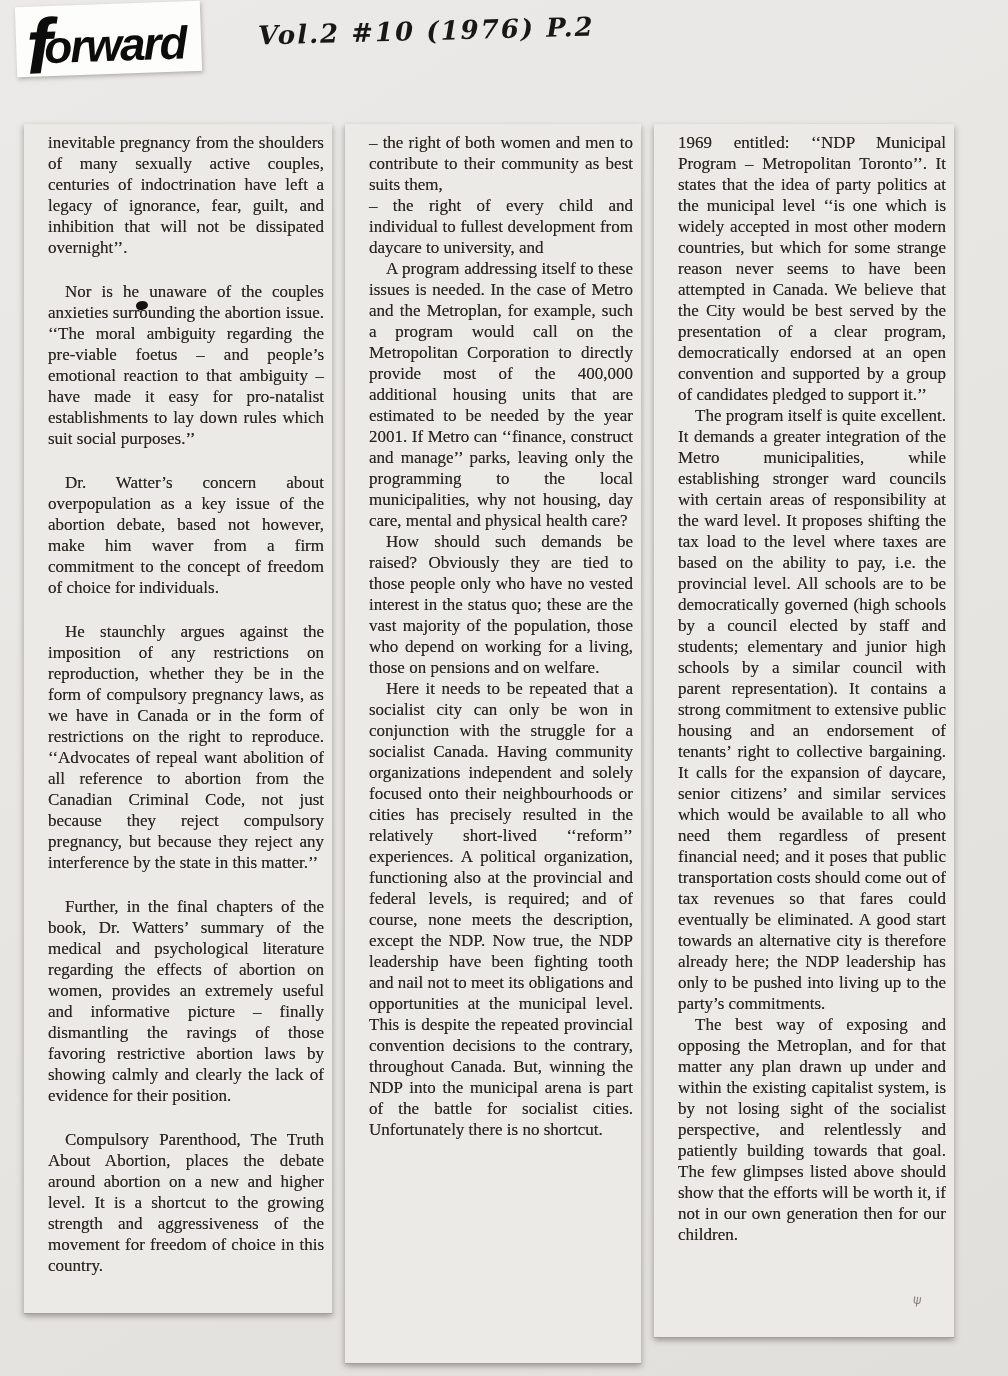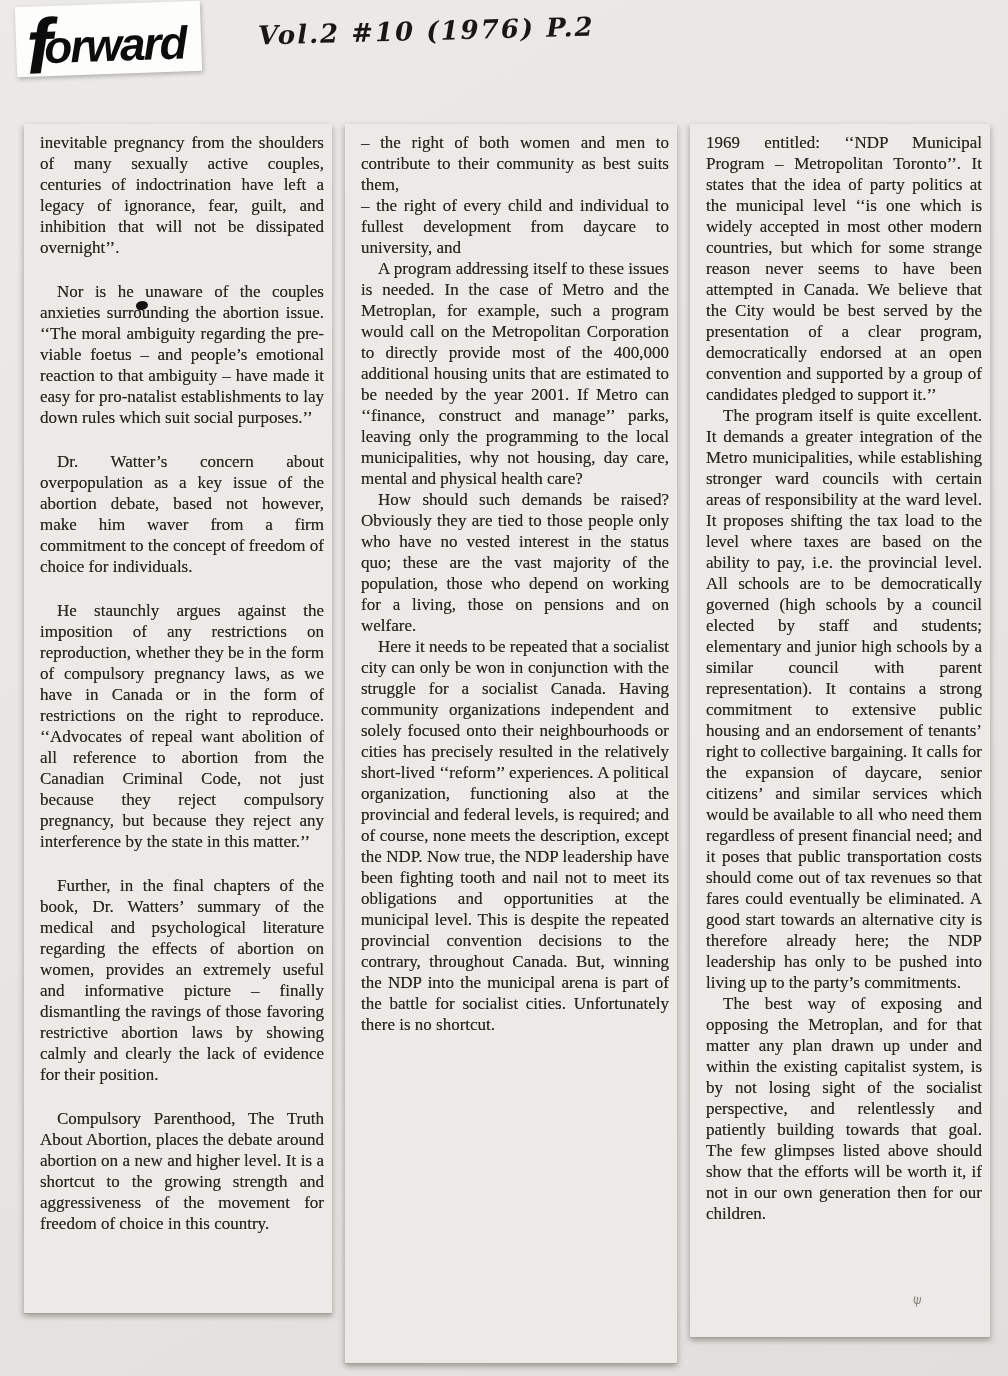--- a/index.html
+++ b/index.html
@@ -40,30 +40,30 @@
     transform:rotate(-1.5deg);
     letter-spacing:2px;white-space:nowrap;
   }
   
   .columns{
     position:absolute;top:124px;left:24px;
     display:flex;gap:13px;align-items:flex-start;
   }
   .col{
     background:#eceae7;
-    padding:8px 8px 10px 16px;
+    padding:8px 8px 10px 24px;
     box-shadow:-2px 2px 5px rgba(90,85,78,.28),2px 3px 5px rgba(90,85,78,.25);
     border-bottom:1px solid rgba(105,100,92,.55);
     box-sizing:border-box;overflow:hidden;
     font-size:17px;line-height:21px;color:#29261f;
     text-align:justify;
     text-shadow:0 0 .5px rgba(55,50,42,.65);
   }
   .col-1{width:308px;height:1190px;}
-  .col-2{width:332px;height:1240px;}
+  .col-2{width:296px;height:1240px;}
   .col-3{width:300px;height:1214px;}
   p{margin:0;}
   p.indent{text-indent:17px;}
   p.gap{margin-top:23px;}
   .bold{font-weight:normal;}
   
   .ink-blot{
     position:absolute;left:136px;top:301px;
     width:12px;height:9px;border-radius:50% 60% 55% 50%;
     background:#131210;transform:rotate(-12deg);

